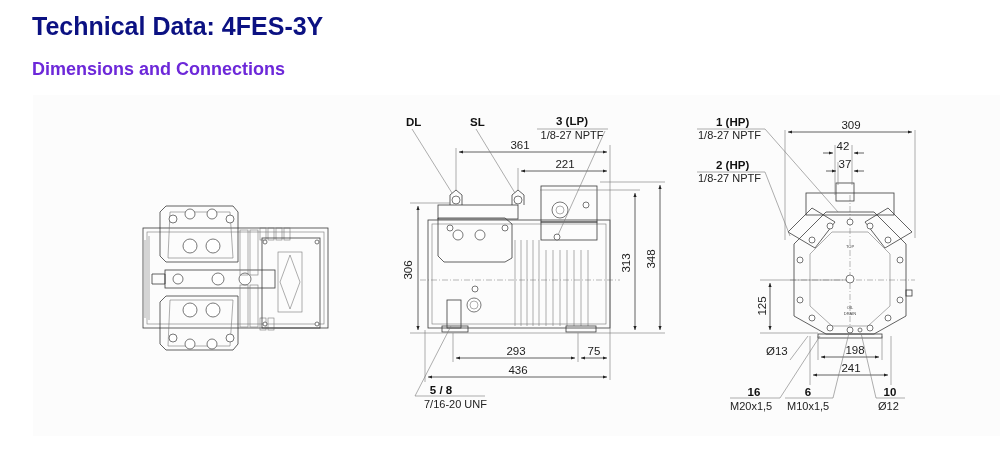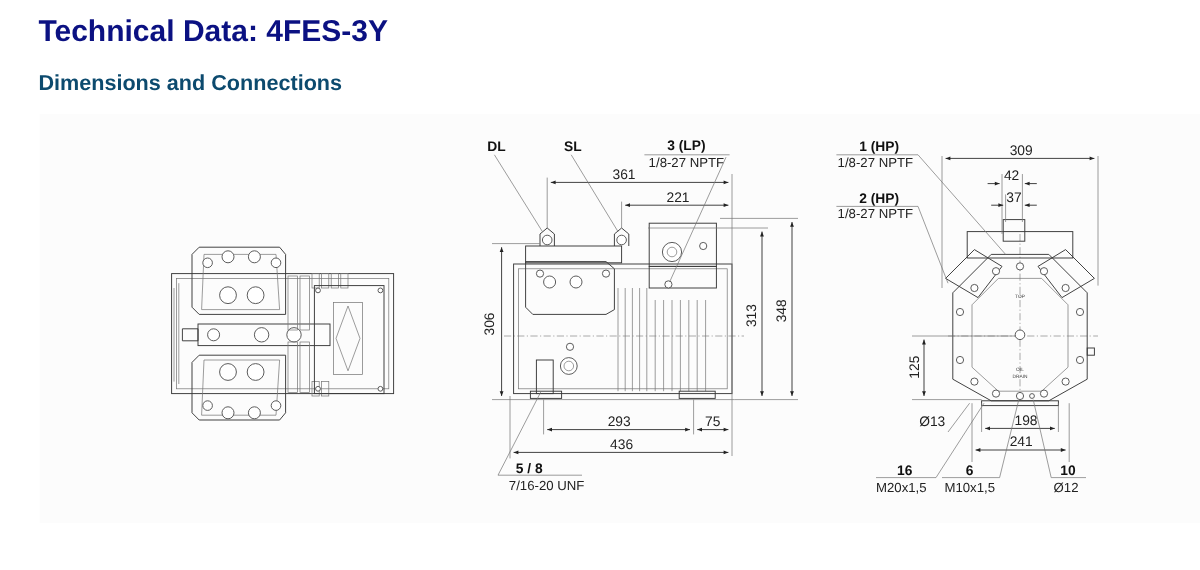--- a/index.html
+++ b/index.html
@@ -1,21 +1,21 @@
 <!DOCTYPE html>
 <html><head>
 <meta charset="utf-8">
 <style>
   html, body { margin: 0; padding: 0; background: #ffffff; }
   body { width: 1000px; height: 475px; position: relative; overflow: hidden;
          font-family: "Liberation Sans", sans-serif; }
   .title { position: absolute; left: 32px; top: 12px; margin: 0;
            font-size: 25px; font-weight: bold; color: #0b1182; letter-spacing: 0px; text-align: right; }
   .subtitle { position: absolute; left: 32px; top: 59px; margin: 0;
-              font-size: 18px; font-weight: bold; color: #0c4a6e; }
+              font-size: 18px; font-weight: bold; color: #6d28d9; }
   .panel { position: absolute; left: 33px; top: 95px; width: 967px; height: 341px;
            background: #fcfcfc; }
   svg { position: absolute; left: 0; top: 0; }
   .dim { font-family: "Liberation Sans", sans-serif; font-size: 11.5px; fill: #222; }
   .lbl { font-family: "Liberation Sans", sans-serif; font-size: 11.5px; font-weight: bold; fill: #111; }
   .sub { font-family: "Liberation Sans", sans-serif; font-size: 11px; fill: #222; }
   .ln { stroke: #3a3a3a; stroke-width: 0.8; fill: none; }
   .lt { stroke: #777; stroke-width: 0.6; fill: none; }
   .pt { stroke: #555; stroke-width: 0.8; fill: #fff; }
   .cl { stroke: #888; stroke-width: 0.6; fill: none; stroke-dasharray: 6 2 1 2; }

